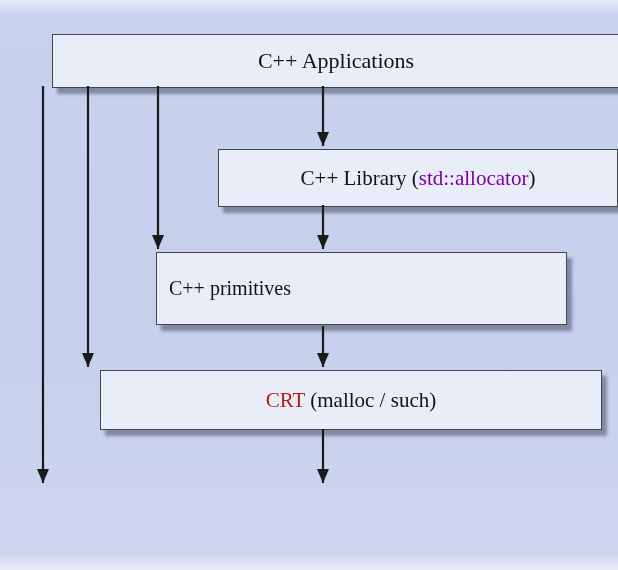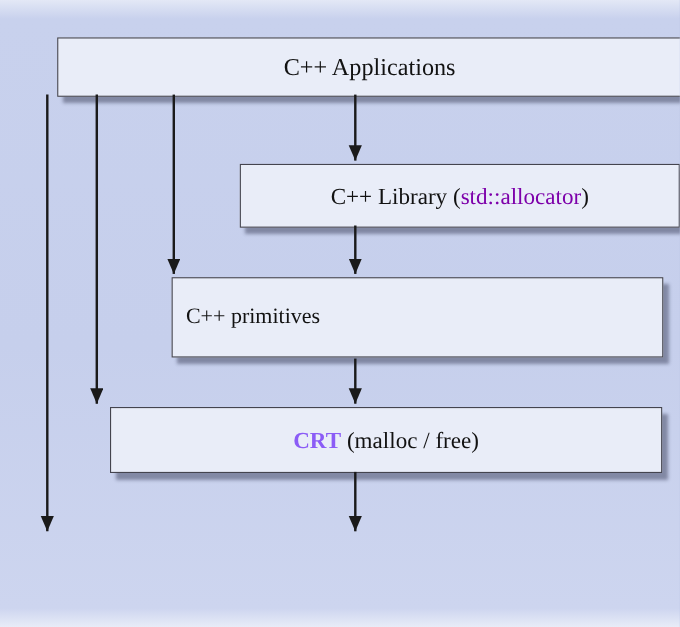--- a/index.html
+++ b/index.html
@@ -23,30 +23,30 @@
     display: flex;
     align-items: center;
     justify-content: center;
     font-size: 21px;
     line-height: 1.25;
     margin-left: 32px;
   }
 
   .box-applications { left: 20px;  top: 34px;  width: 566px; height: 52px; font-size: 22px; }
   .box-library      { left: 186px; top: 149px; width: 398px; height: 56px; }
-  .box-primitives   { left: 124px; top: 252px; width: 447px; height: 73px;
+  .box-primitives   { left: 124px; top: 252px; width: 411px; height: 73px;
                       flex-direction: column; align-items: flex-start;
                       justify-content: center; padding-left: 12px; box-sizing: border-box;
                       font-size: 20px; }
   .box-crt          { left: 68px;  top: 370px; width: 500px; height: 58px; }
   .box-os           { left: 27px;  top: 486px; width: 566px; height: 52px; }
 
   .purple { color: #7d00aa; }
   .blue   { color: #2323cc; }
-  .crt-name { color: #8b5cf6; font-weight: bold; }
+  .crt-name { color: #b91c1c; font-weight: normal; }
 
   .arrows {
     position: absolute;
     left: 0; top: 0;
     width: 618px; height: 570px;
     pointer-events: none;
   }
   .arrows line { stroke: #1a1a1a; stroke-width: 2.2; }
 </style>
 </head>
@@ -60,21 +60,21 @@
 
   <div class="box box-library">
     <span><span>C++ Library (</span><span class="purple">std::allocator</span><span>)</span></span>
   </div>
 
   <div class="box box-primitives">
     <span>C++ primitives</span>
   </div>
 
   <div class="box box-crt">
-    <span><span class="crt-name">CRT</span><span> (malloc / free)</span></span>
+    <span><span class="crt-name">CRT</span><span> (malloc / such)</span></span>
   </div>
 
 
   <svg class="arrows" viewBox="0 0 618 570" xmlns="http://www.w3.org/2000/svg">
     <defs>
       <marker id="ah" markerWidth="15" markerHeight="13" refX="14" refY="6" orient="auto" markerUnits="userSpaceOnUse">
         <path d="M0,0 L14,6 L0,12 Z" fill="#1a1a1a"></path>
       </marker>
     </defs>
 

